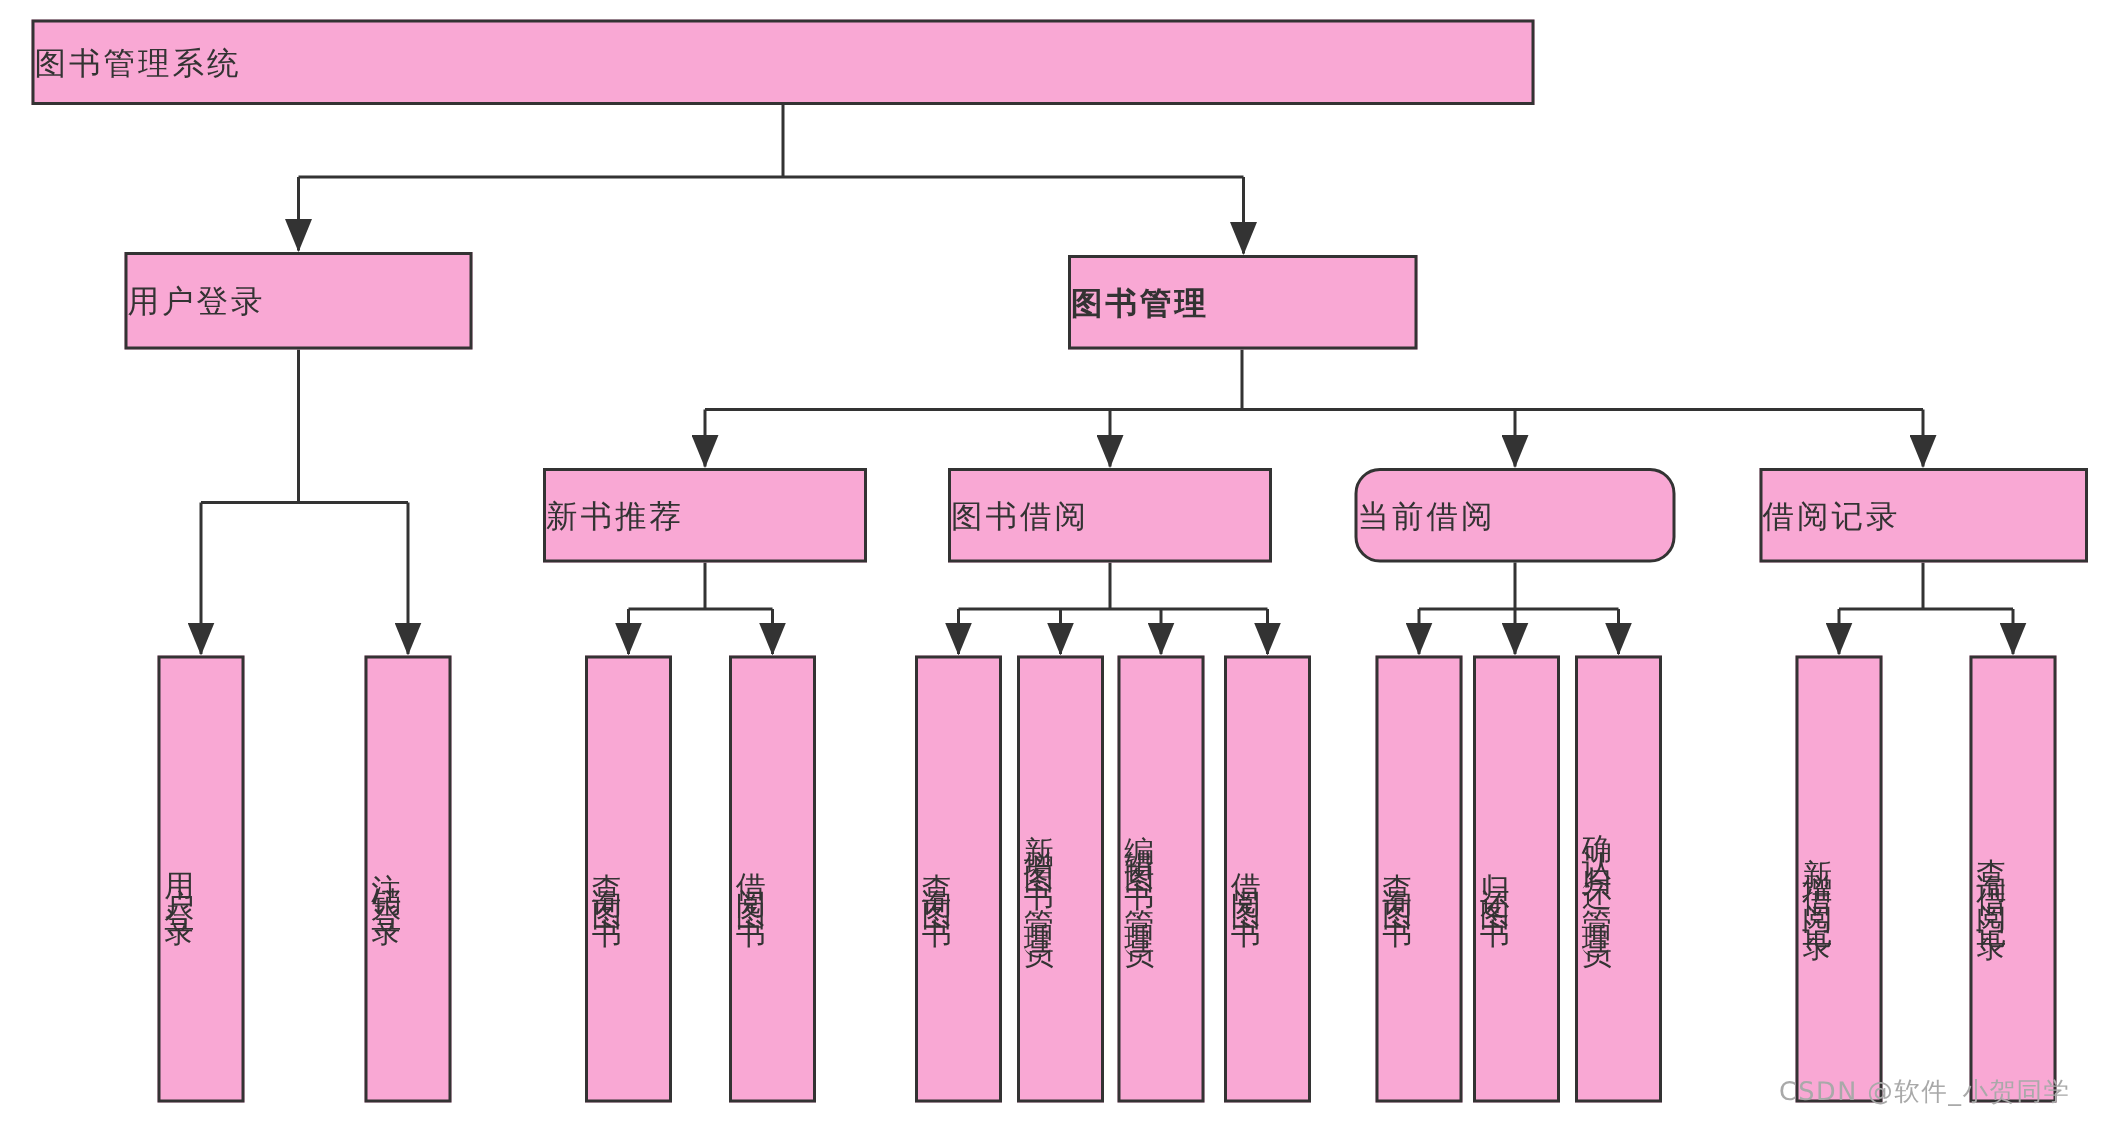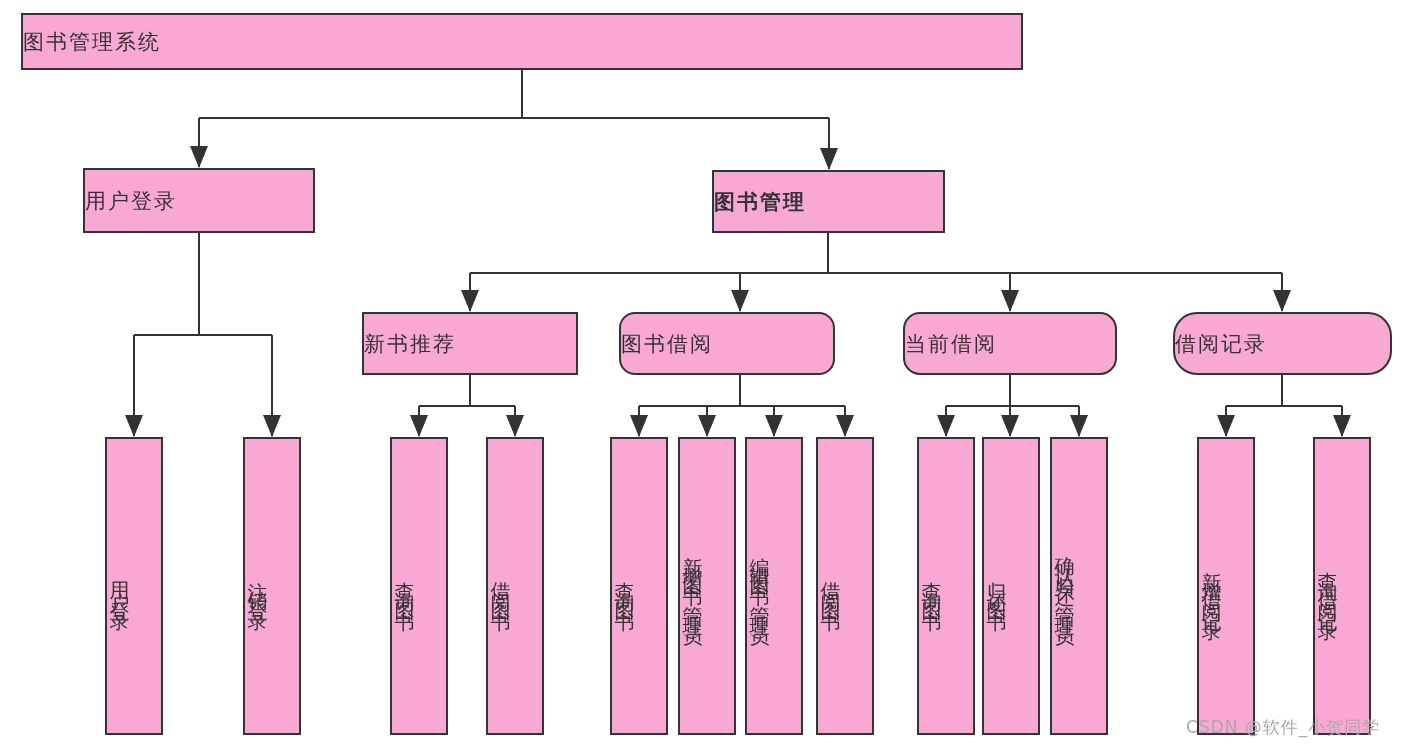--- a/index.html
+++ b/index.html
@@ -48,23 +48,23 @@
     font-size: 20px;
     letter-spacing: 0.5em;
     color: #333333;
     white-space: nowrap;
   }
   .root  { left: 21px;  top: 13px;  width: 1002px; height: 57px; }
   .lv2-a { left: 83px;  top: 168px; width: 232px;  height: 65px; }
   .lv2-b { left: 712px; top: 170px; width: 233px;  height: 63px; font-weight: bold; }
   .lv3   { top: 312px;  height: 63px; }
   .lv3-a { left: 362px;  width: 216px; }
-  .lv3-b { left: 619px;  width: 216px; border-radius: 16px; }
+  .lv3-b { left: 632px;  width: 216px; }
   .lv3-c { left: 903px;  width: 214px; border-radius: 17px; }
-  .lv3-d { left: 1173px; width: 219px; border-radius: 24px; }
+  .lv3-d { left: 1173px; width: 219px; }
   .watermark {
     position: absolute;
     left: 1186px;
     top: 716px;
     font-size: 17px;
     color: #a9a9a9;
     letter-spacing: 1px;
     white-space: nowrap;
     text-align: right;
   }

